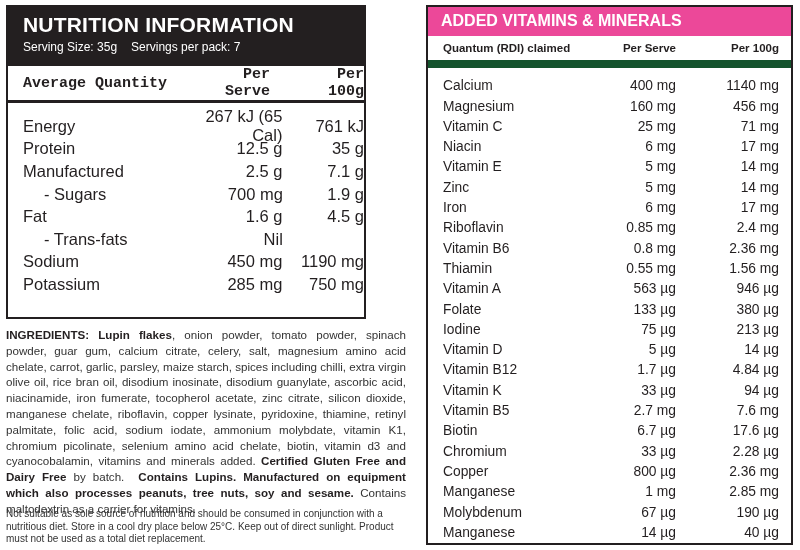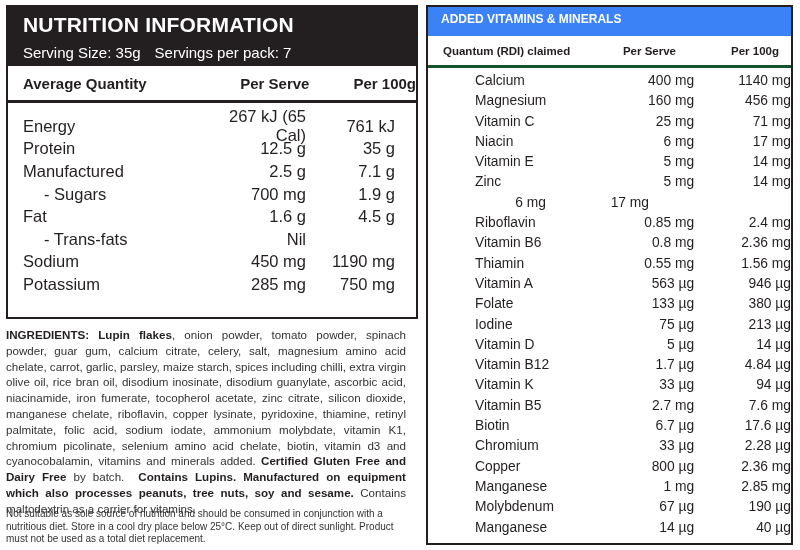--- a/index.html
+++ b/index.html
@@ -1,43 +1,43 @@
 <!DOCTYPE html>
 <html><head>
 <meta charset="utf-8">
 <style>
   * { margin:0; padding:0; box-sizing:border-box; }
   html, body { width:800px; height:550px; background:#fff; overflow:hidden; }
   body { position:relative; font-family:"DejaVu Sans", sans-serif; color:#231f20; }
 
-  .left-panel { position:absolute; left:6px; top:5px; width:412px; height:314px; border:2px solid #231f20; }
+  .left-panel { position:absolute; left:6px; top:5px; width:360px; height:314px; border:2px solid #231f20; }
   .nutri-header { background:#231f20; color:#fff; height:59px; padding:6px 0 0 15px; }
   .nutri-title { font-family:"Liberation Sans", sans-serif; font-weight:bold; font-size:21px; letter-spacing:0.2px; line-height:24px; }
-  .nutri-serving { font-family:"Liberation Sans", sans-serif; font-size:15px; line-height:20px; margin-top:6px; }
+  .nutri-serving { font-family:"Liberation Sans", sans-serif; font-size:12px; line-height:20px; margin-top:0; }
   .nutri-serving span + span { margin-left:14px; }
-  .nutri-colhead { height:37px; display:flex; align-items:center; border-bottom:3px solid #231f20; font-family:Liberation Sans, sans-serif; font-weight:bold; font-size:15px;gap:24px; }
+  .nutri-colhead { height:37px; display:flex; align-items:center; border-bottom:3px solid #231f20; font-family:Liberation Mono, monospace; font-weight:bold; font-size:15px;gap:24px; }
   .c1 { width:205px; padding-left:15px; }
   .c2 { width:93px; text-align:right; }
   .c3 { width:89px; text-align:right; }
   .nutri-rows { padding-top:12px; }
   .nrow { display:flex; height:22.6px; align-items:center; font-family:"Liberation Sans", sans-serif; font-size:16.5px; }
   .nrow .c1.sub { padding-left:36px; }
 
   .ingredients { position:absolute; left:6px; top:327px; width:400px; font-family:"Liberation Sans", sans-serif; font-size:11.6px; line-height:15.8px; text-align:justify; color:#333; }
   .ingredients b { color:#231f20; }
   .disclaimer { position:absolute; left:6px; top:508px; width:400px; font-family:"Liberation Sans", sans-serif; font-size:10px; line-height:12.5px; color:#333; }
 
   .right-panel { position:absolute; left:426px; top:5px; width:367px; height:540px; border:2px solid #231f20; }
-  .vm-header { background:#3b82f6; color:#fff; height:29px; padding:5px 0 0 13px; font-family:"Liberation Sans", sans-serif; font-weight:bold; font-size:12px; }
-  .vm-colhead { height:32px; display:flex; align-items:center; border-bottom:3px solid #14532d; font-family:"Liberation Sans", sans-serif; font-weight:bold; font-size:11.5px; }
+  .vm-header { background:#ec4899; color:#fff; height:29px; padding:5px 0 0 13px; font-family:"Liberation Sans", sans-serif; font-weight:bold; font-size:16px; }
+  .vm-colhead { height:32px; display:flex; align-items:center; border-bottom:8px solid #14532d; font-family:"Liberation Sans", sans-serif; font-weight:bold; font-size:11.5px; }
   .v1 { width:162px; padding-left:15px; }
   .v2 { width:86px; text-align:right; }
   .v3 { width:103px; text-align:right; }
   .vm-rows { padding-top:5px; }
-  .vrow { display:flex; height:20.3px; align-items:flex-start; font-family:"Liberation Sans", sans-serif; font-size:13.8px;padding-left:32px; }
+  .vrow { display:flex; height:20.3px; align-items:flex-end; font-family:"Liberation Sans", sans-serif; font-size:13.8px; }
 </style>
 </head>
 <body>
 
 <div class="left-panel">
   <div class="nutri-header">
     <div class="nutri-title">NUTRITION INFORMATION</div>
     <div class="nutri-serving">
       <span>Serving Size: 35g</span><span>Servings per pack: 7</span>
     </div>
@@ -127,20 +127,21 @@
         <div class="v1">Vitamin E</div>
         <div class="v2">5 mg</div>
         <div class="v3">14 mg</div>
       </div>
       <div class="vrow">
         <div class="v1">Zinc</div>
         <div class="v2">5 mg</div>
         <div class="v3">14 mg</div>
       </div>
       <div class="vrow">
+        <div class="v1">Iron</div>
         <div class="v2">6 mg</div>
         <div class="v3">17 mg</div>
       </div>
       <div class="vrow">
         <div class="v1">Riboflavin</div>
         <div class="v2">0.85 mg</div>
         <div class="v3">2.4 mg</div>
       </div>
       <div class="vrow">
         <div class="v1">Vitamin B6</div>

